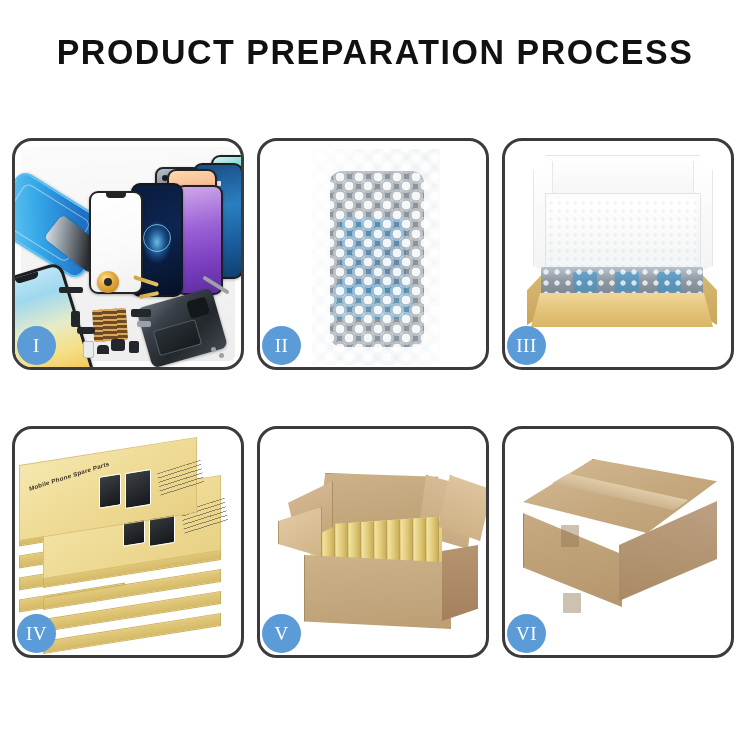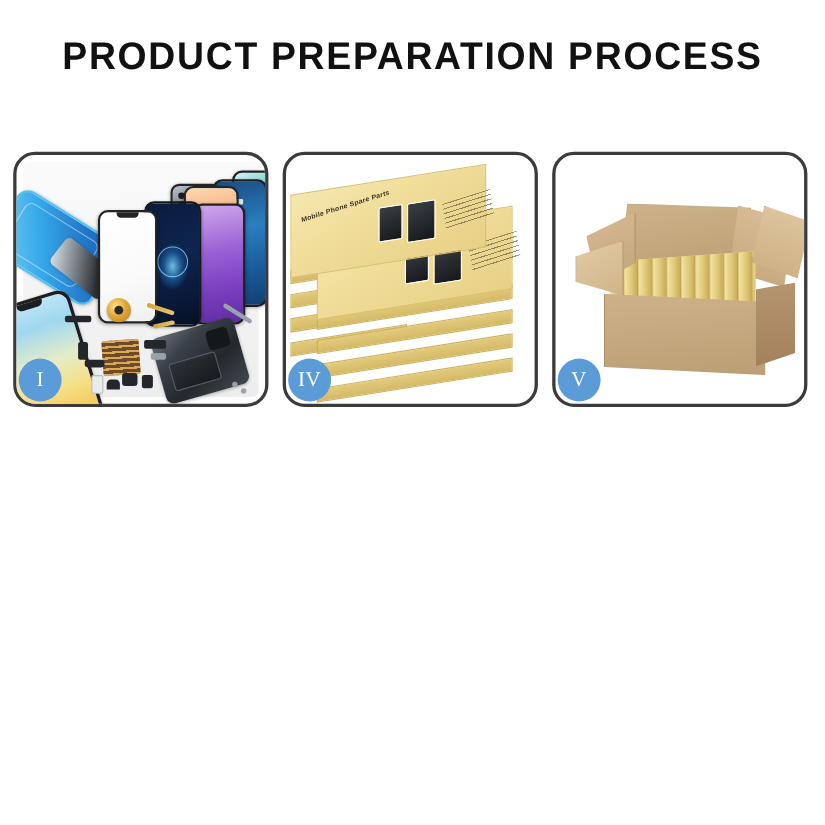--- a/index.html
+++ b/index.html
@@ -594,21 +594,53 @@
         <span class="part wht" style="left:68px;top:200px;width:9px;height:15px;"></span>
         <span class="part blk" style="left:82px;top:204px;width:12px;height:9px;border-radius:4px 4px 0 0;"></span>
         <span class="part gry" style="left:196px;top:206px;width:5px;height:5px;border-radius:50%;"></span>
         <span class="part gry" style="left:204px;top:212px;width:5px;height:5px;border-radius:50%;"></span>
         <span class="part gry" style="left:186px;top:142px;width:30px;height:4px;transform:rotate(32deg);"></span>
       </div>
     </div>
     <div class="badge">I</div>
   </div>
 
-
+  <div class="panel">
+    <div class="panel-inner">
+      <div class="p2-wrap">
+        <div class="p2-screen">
+          <span class="tint"></span>
+          <span class="tint2"></span>
+        </div>
+        <div class="bubbles"></div>
+        <div class="bubbles offset"></div>
+      </div>
+    </div>
+    <div class="badge">II</div>
+  </div>
+
+  <div class="panel">
+    <div class="panel-inner">
+      <div class="p3-lidback"></div>
+      <div class="p3-flapL"></div>
+      <div class="p3-flapR"></div>
+      <div class="p3-back"></div>
+      <div class="p3-foam"></div>
+      <div class="p3-sideL"></div>
+      <div class="p3-sideR"></div>
+      <div class="p3-product">
+        <span class="sp" style="left:32px;"></span>
+        <span class="sp" style="left:74px;"></span>
+        <span class="sp" style="left:116px;"></span>
+        <span class="bub"></span>
+      </div>
+      <div class="p3-front"></div>
+    </div>
+    <div class="badge">III</div>
+  </div>
 
   <div class="panel">
     <div class="panel-inner">
       <div class="p4-stack">
 
         <div class="ybox" style="left:4px;top:96px;width:104px;height:18px;">
           <span class="edge" style="top:0;"></span>
         </div>
         <div class="ybox" style="left:4px;top:118px;width:104px;height:18px;">
           <span class="edge" style="top:0;"></span>
@@ -672,14 +704,25 @@
       </div>
       <div class="p5-backflapL"></div>
       <div class="p5-rightflap"></div>
       <div class="p5-body"></div>
       <div class="p5-side"></div>
       <div class="p5-frontflap"></div>
     </div>
     <div class="badge">V</div>
   </div>
 
+  <div class="panel">
+    <div class="panel-inner">
+      <div class="p6-top"></div>
+      <div class="p6-tape"></div>
+      <div class="p6-left"></div>
+      <div class="p6-right"></div>
+      <span class="p6-mark" style="left:56px;top:96px;width:18px;height:22px;"></span>
+      <span class="p6-mark" style="left:58px;top:164px;width:18px;height:20px;"></span>
+    </div>
+    <div class="badge">VI</div>
+  </div>
 
 </div>
 
 </body></html>

